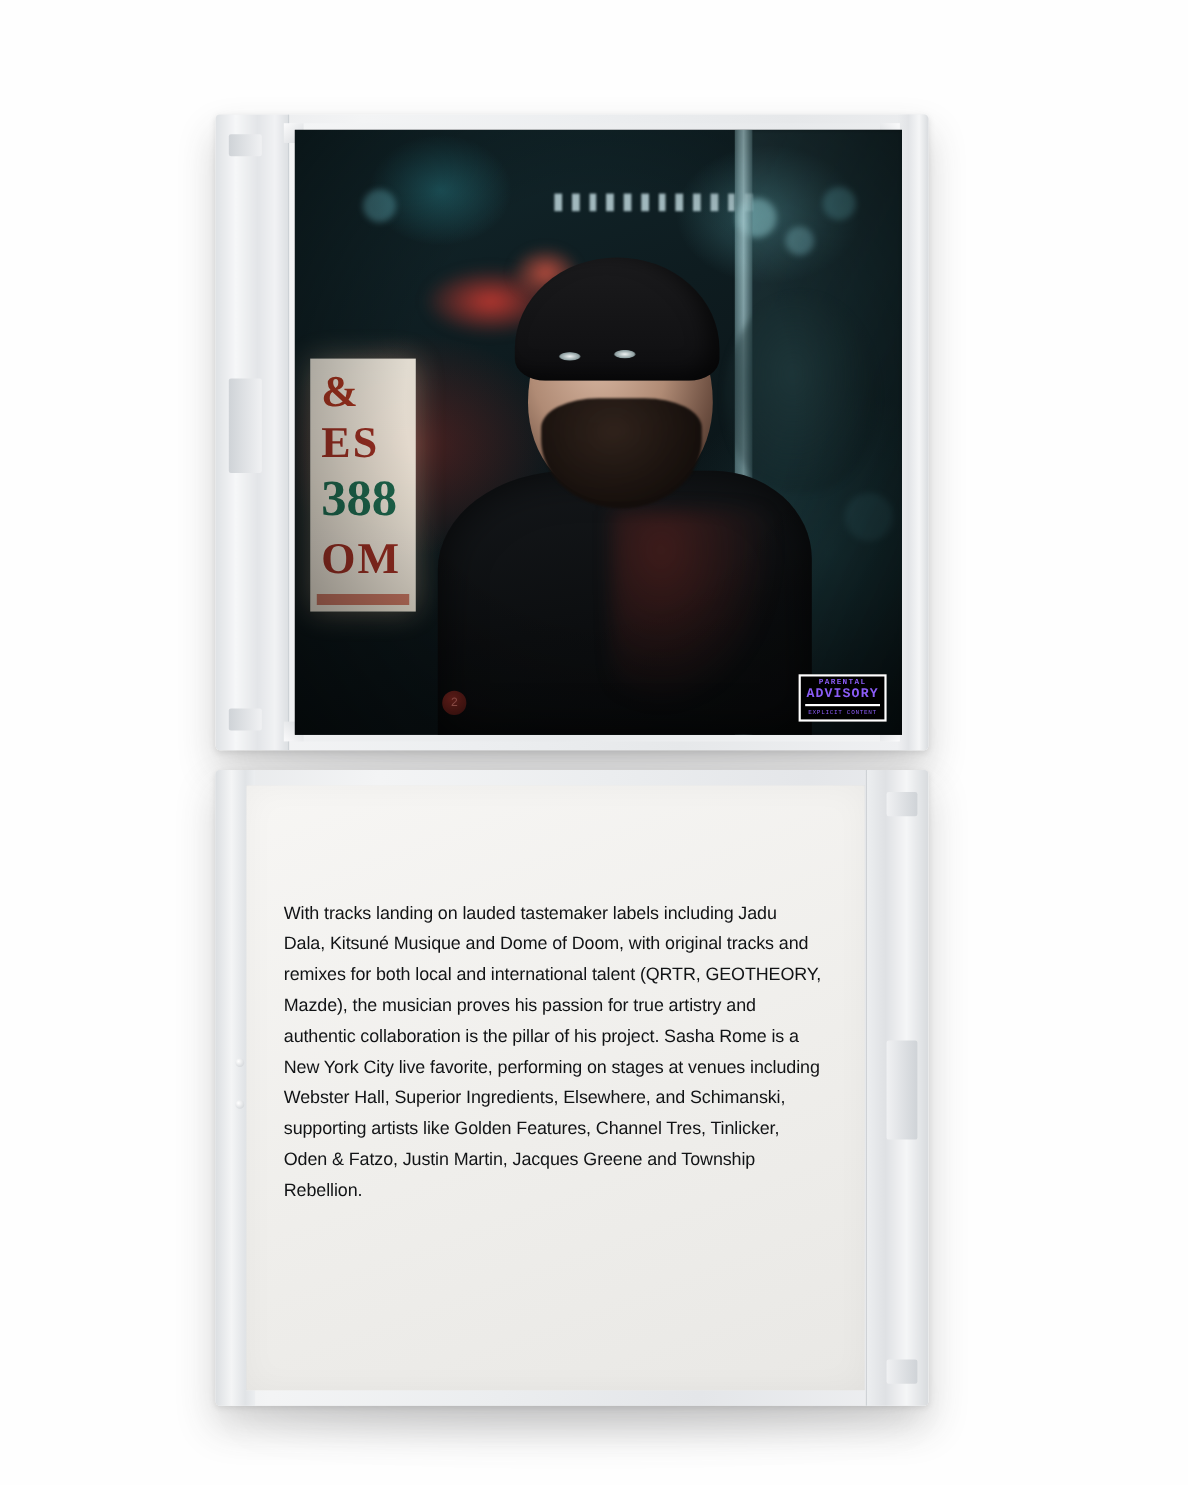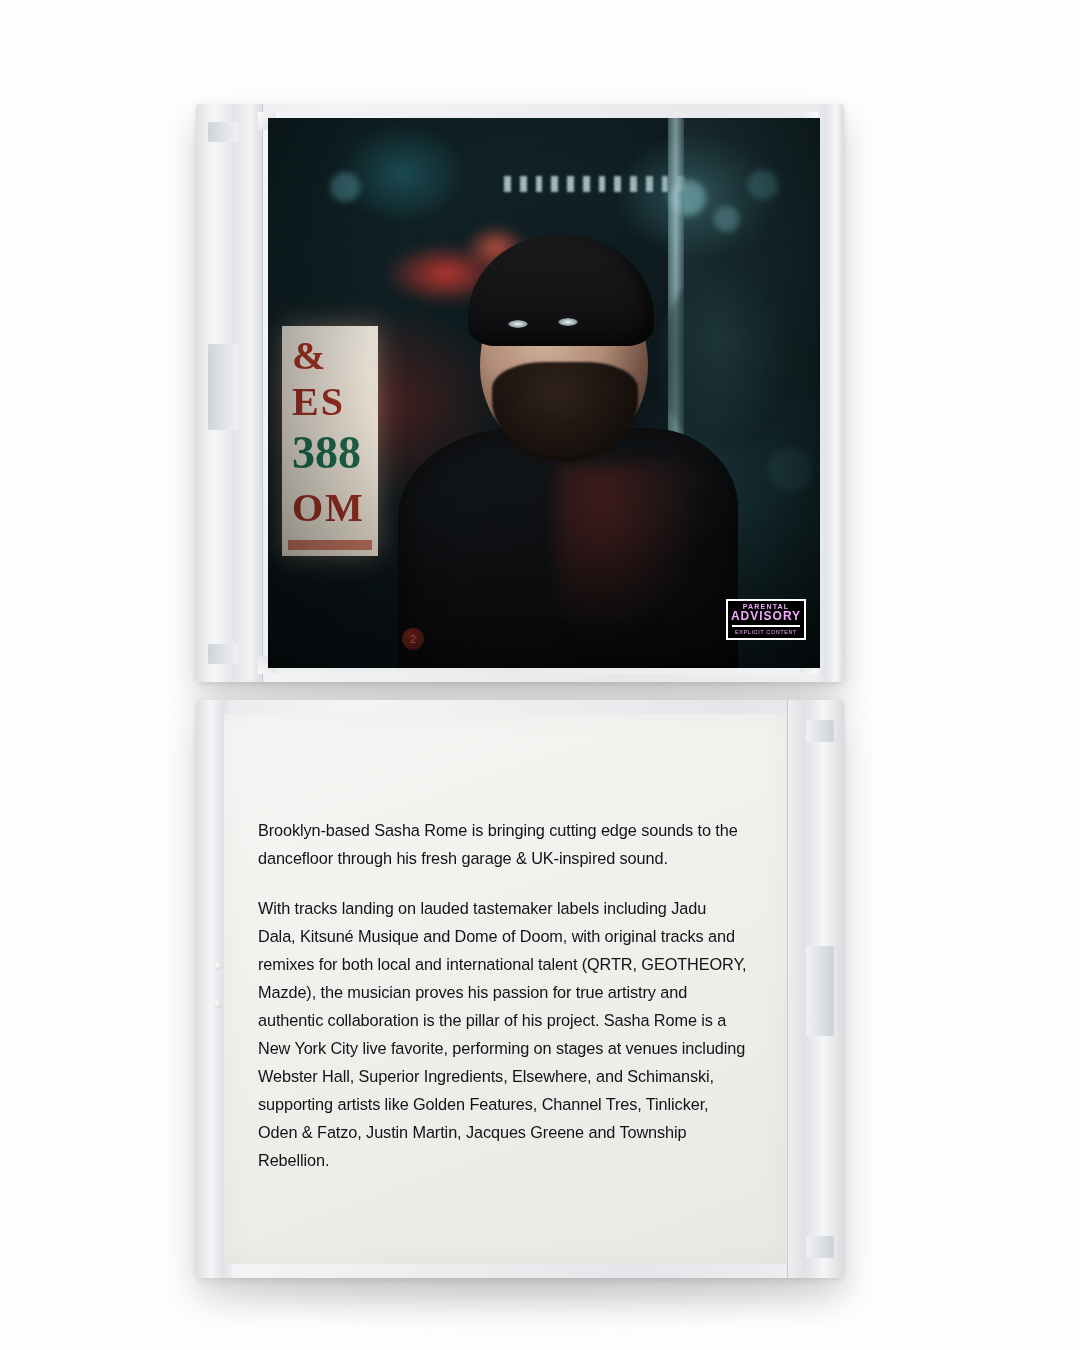--- a/index.html
+++ b/index.html
@@ -267,28 +267,28 @@
   .vignette {
     position: absolute;
     inset: 0;
     background: radial-gradient(ellipse at 50% 45%, rgba(0,0,0,0) 45%, rgba(0,0,0,0.55) 100%);
   }
 
   
   .pal {
     position: absolute;
     right: 14px;
-    bottom: 28px;
+    bottom: 12px;
     width: 76px;
     background: #000;
     border: 2px solid #fff;
     padding: 2px 0 3px 0;
     text-align: center;
-    font-family: Liberation Sans, sans-serif;
-    color: #f0abfc;
+    font-family: Liberation Mono, monospace;
+    color: #8b5cf6;
   }
   .pal .l1 { font-size: 7px; letter-spacing: 1.2px; font-weight: 700; }
   .pal .l2 { font-size: 12px; letter-spacing: 1px; font-weight: 700; line-height: 13px; }
   .pal .rule { height: 2px; background: #fff; margin: 2px 4px; }
   .pal .l3 { font-size: 5.5px; letter-spacing: .6px; }
 
   
   .case-bottom {
     position: absolute;
     left: 196px;
@@ -459,19 +459,18 @@
     <div class="pin p1"></div>
     <div class="pin p2"></div>
     <div class="hinge-right">
       <div class="notch n1"></div>
       <div class="notch n2"></div>
       <div class="notch n3"></div>
     </div>
 
     <div class="back-insert">
       <div class="back-text">
-        <p>Brooklyn-based Sasha Rome is bringing cutting edge sounds to the dancefloor through his fresh garage &amp; UK-inspired sound.</p>
         <p>With tracks landing on lauded tastemaker labels including Jadu Dala, Kitsuné Musique and Dome of Doom, with original tracks and remixes for both local and international talent (QRTR, GEOTHEORY, Mazde), the musician proves his passion for true artistry and authentic collaboration is the pillar of his project. Sasha Rome is a New York City live favorite, performing on stages at venues including Webster Hall, Superior Ingredients, Elsewhere, and Schimanski, supporting artists like Golden Features, Channel Tres, Tinlicker, Oden &amp; Fatzo, Justin Martin, Jacques Greene and Township Rebellion.</p>
       </div>
     </div>
   </div>
 
 </div>
 
 </body></html>

